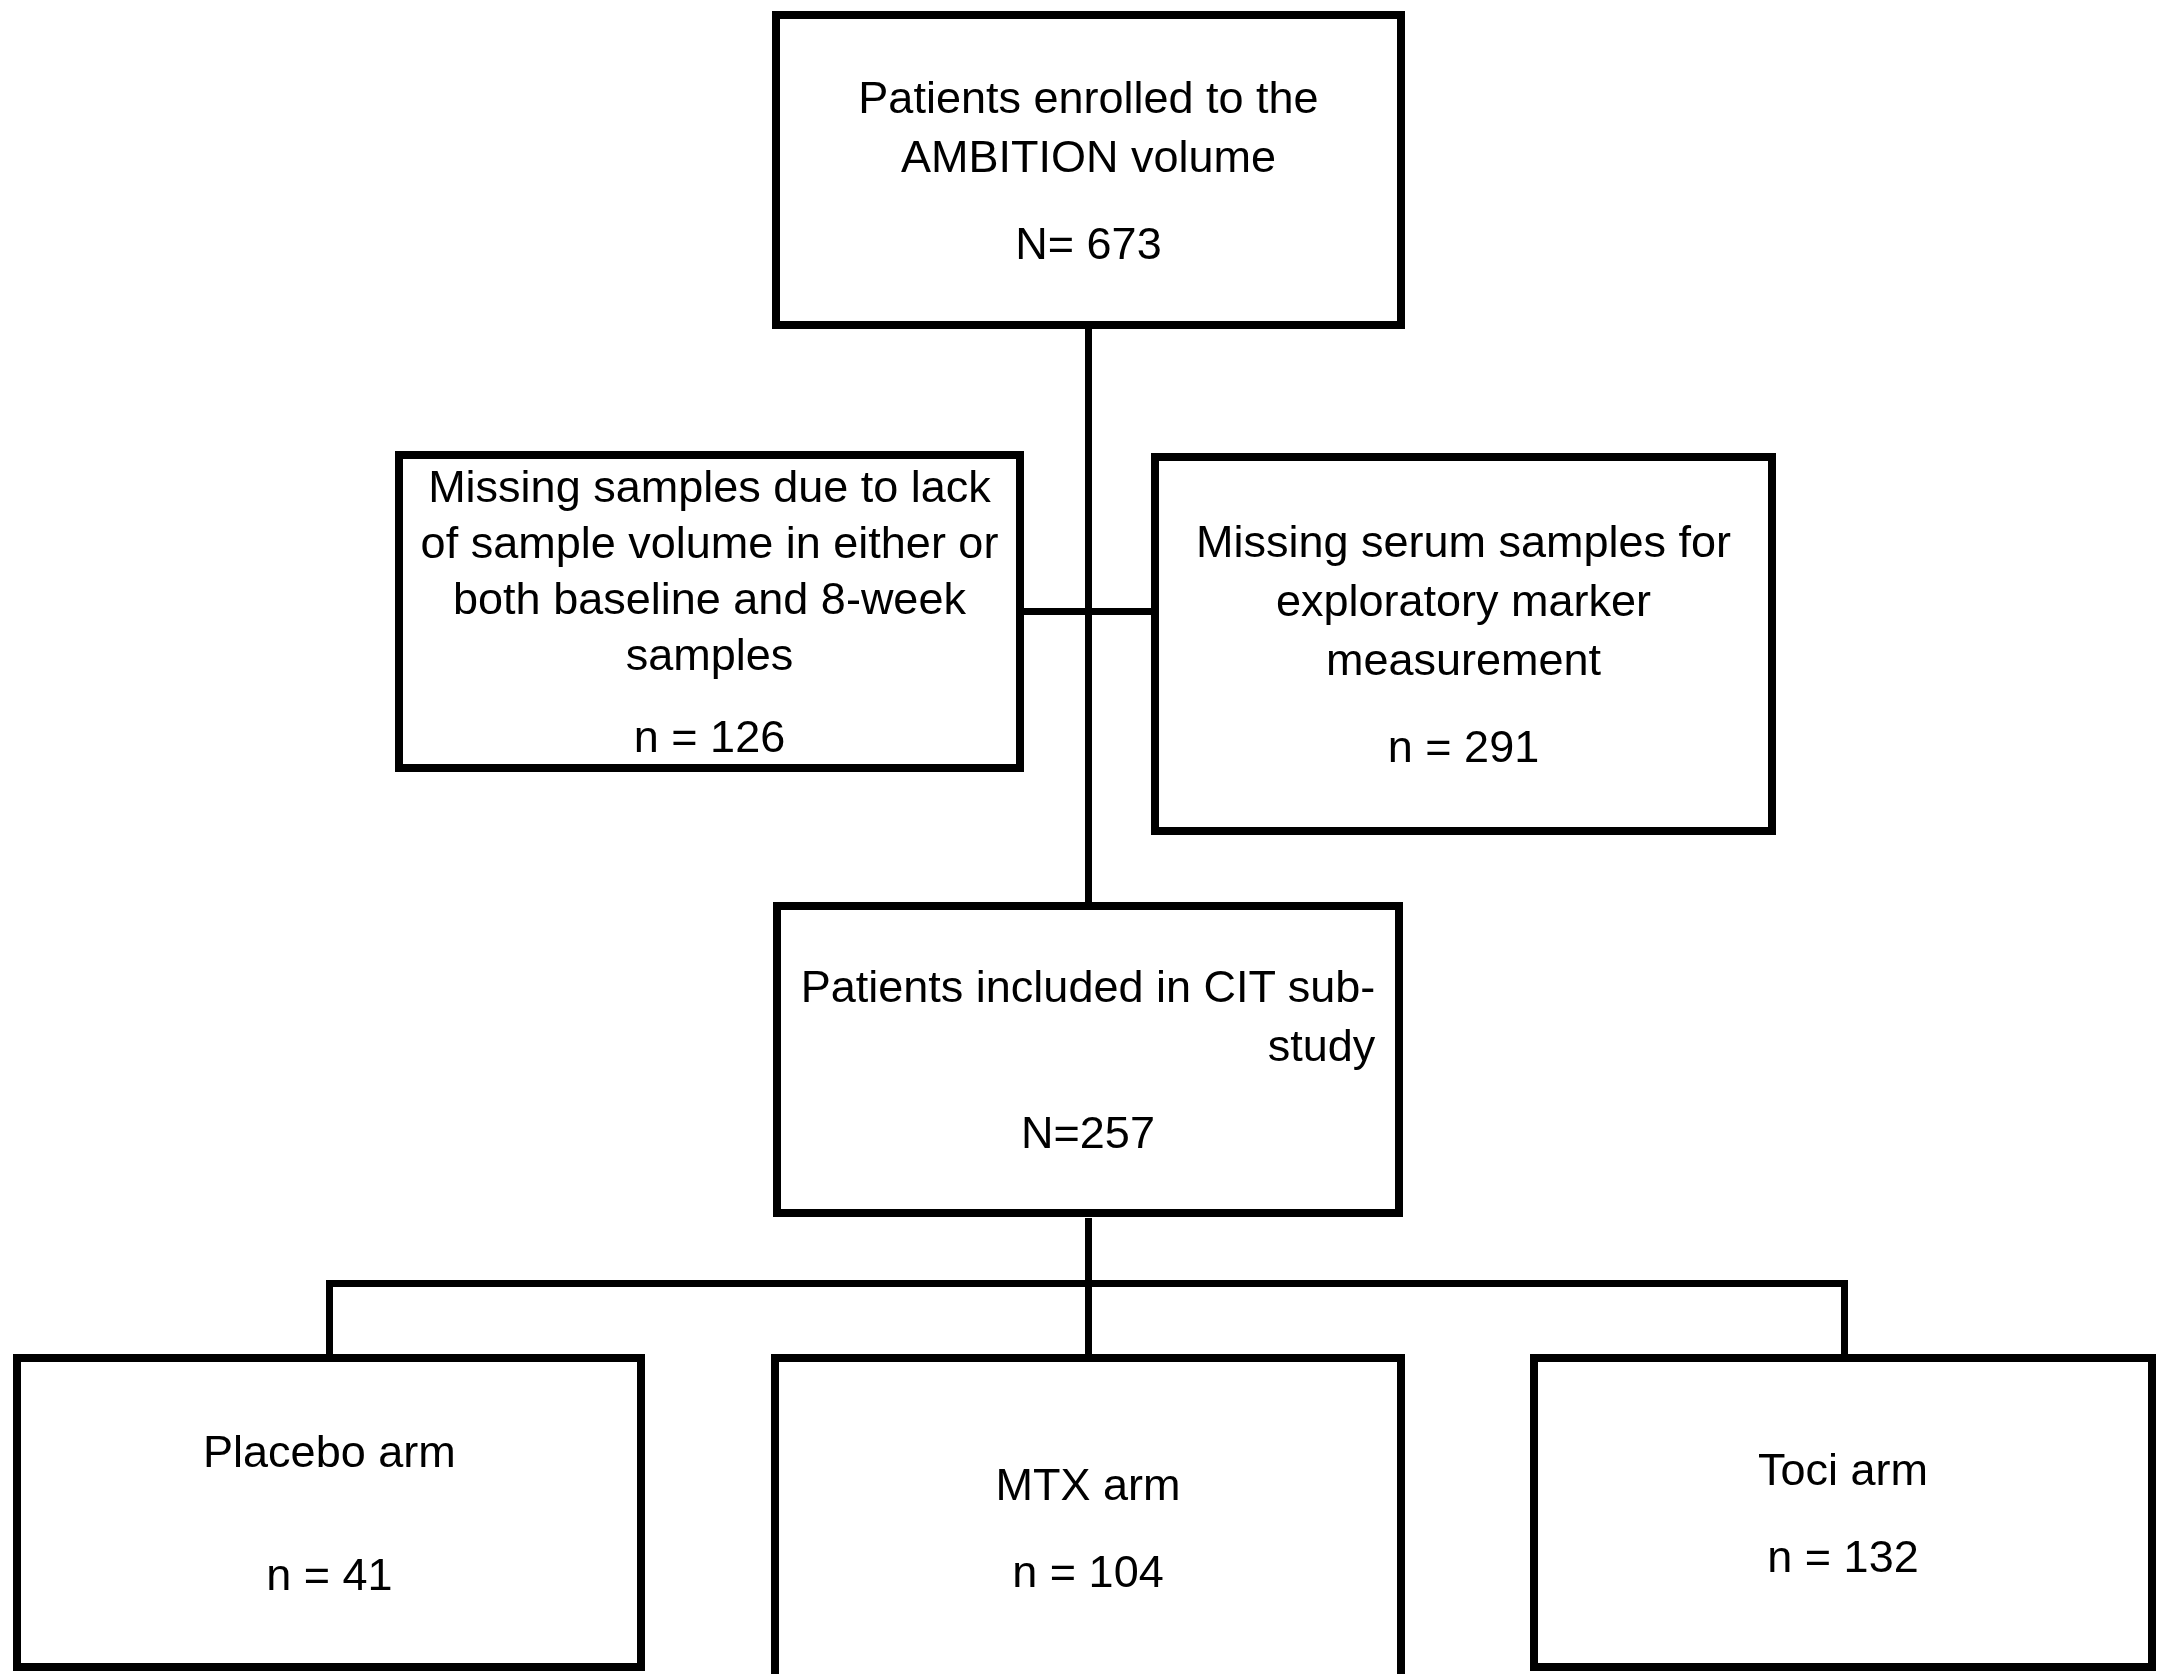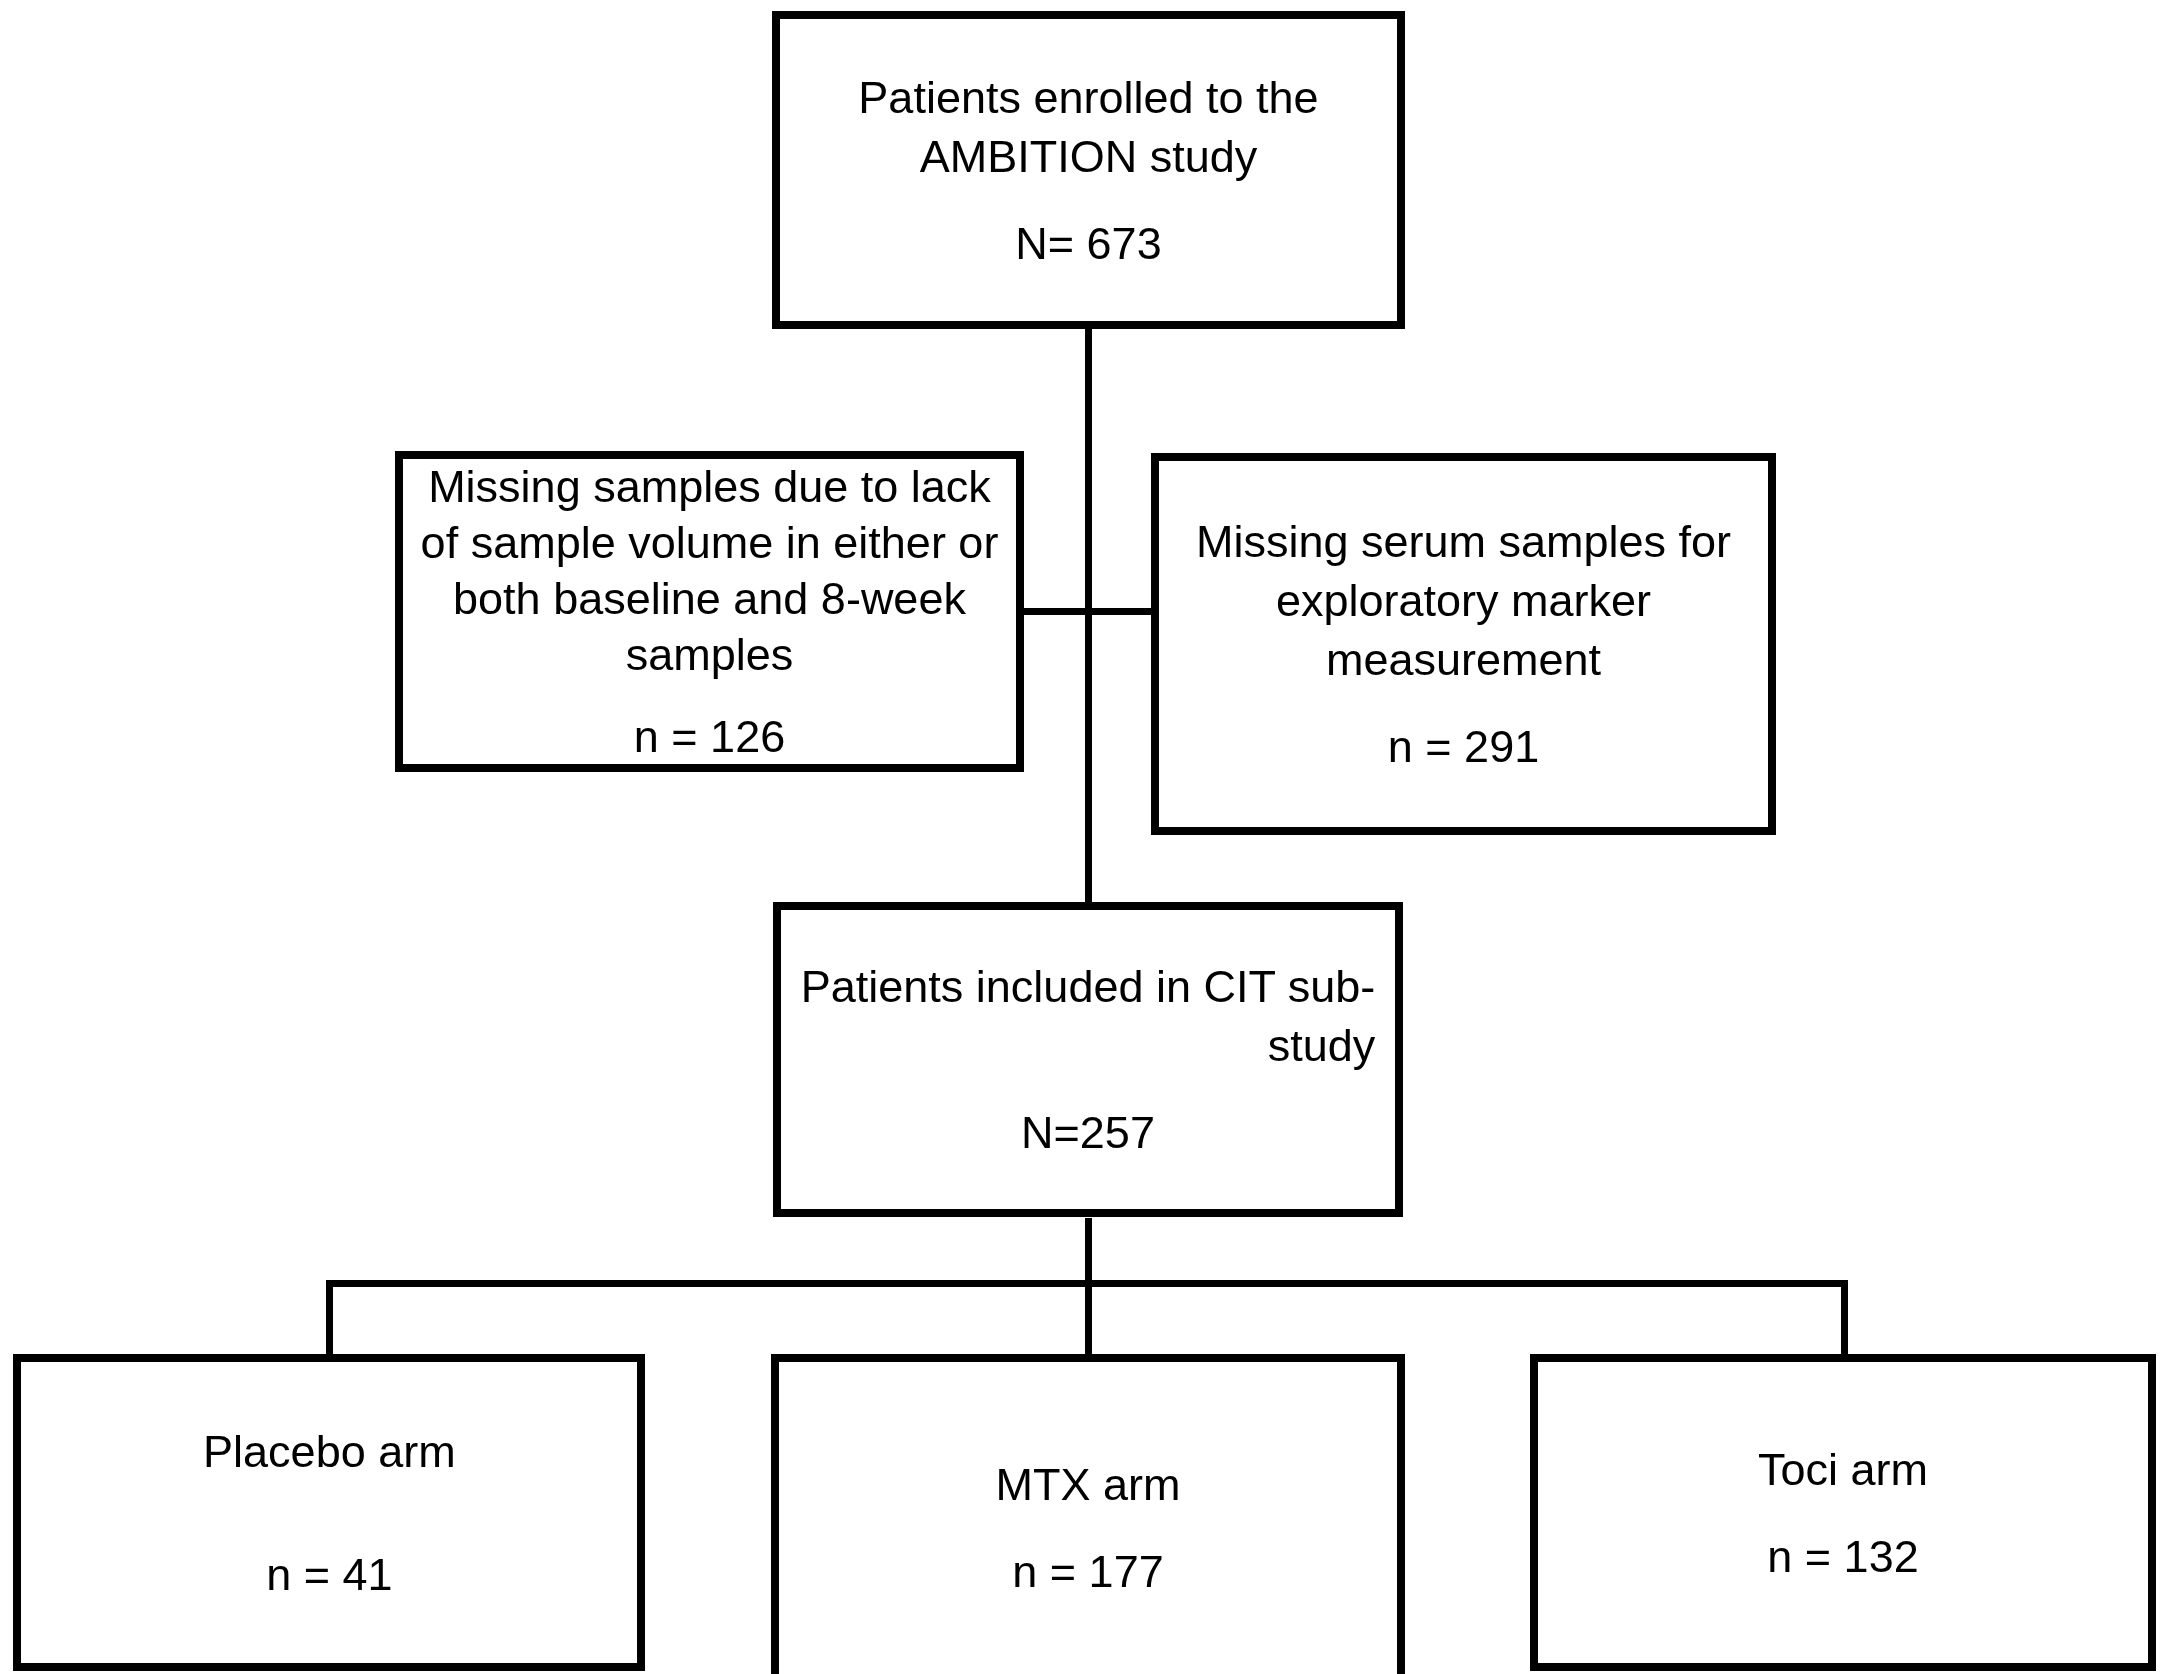--- a/index.html
+++ b/index.html
@@ -62,21 +62,21 @@
   <div class="connector" id="conn-v-top"></div>
   <div class="connector" id="conn-h-exclusions"></div>
   <div class="connector" id="conn-v-mid"></div>
   <div class="connector" id="conn-h-arms"></div>
   <div class="connector" id="conn-stub-left"></div>
   <div class="connector" id="conn-stub-right"></div>
 
   <div class="box" id="box-enrolled">
     <div class="title">
       <span class="ln">Patients enrolled to the</span>
-      <span class="ln">AMBITION study</span>
+      <span class="ln">AMBITION volume</span>
     </div>
     <div class="nval">N= 673</div>
   </div>
 
   <div class="box" id="box-missing-volume">
     <div class="title">
       <span class="ln">Missing samples due to lack</span>
       <span class="ln">of sample volume in either or</span>
       <span class="ln">both baseline and 8-week</span>
       <span class="ln">samples</span>
@@ -105,21 +105,21 @@
     <div class="title">
       <span class="ln">Placebo arm</span>
     </div>
     <div class="nval">n = 41</div>
   </div>
 
   <div class="box" id="box-mtx">
     <div class="title">
       <span class="ln">MTX arm</span>
     </div>
-    <div class="nval">n = 177</div>
+    <div class="nval">n = 104</div>
   </div>
 
   <div class="box" id="box-toci">
     <div class="title">
       <span class="ln">Toci arm</span>
     </div>
     <div class="nval">n = 132</div>
   </div>
 
 </div>

